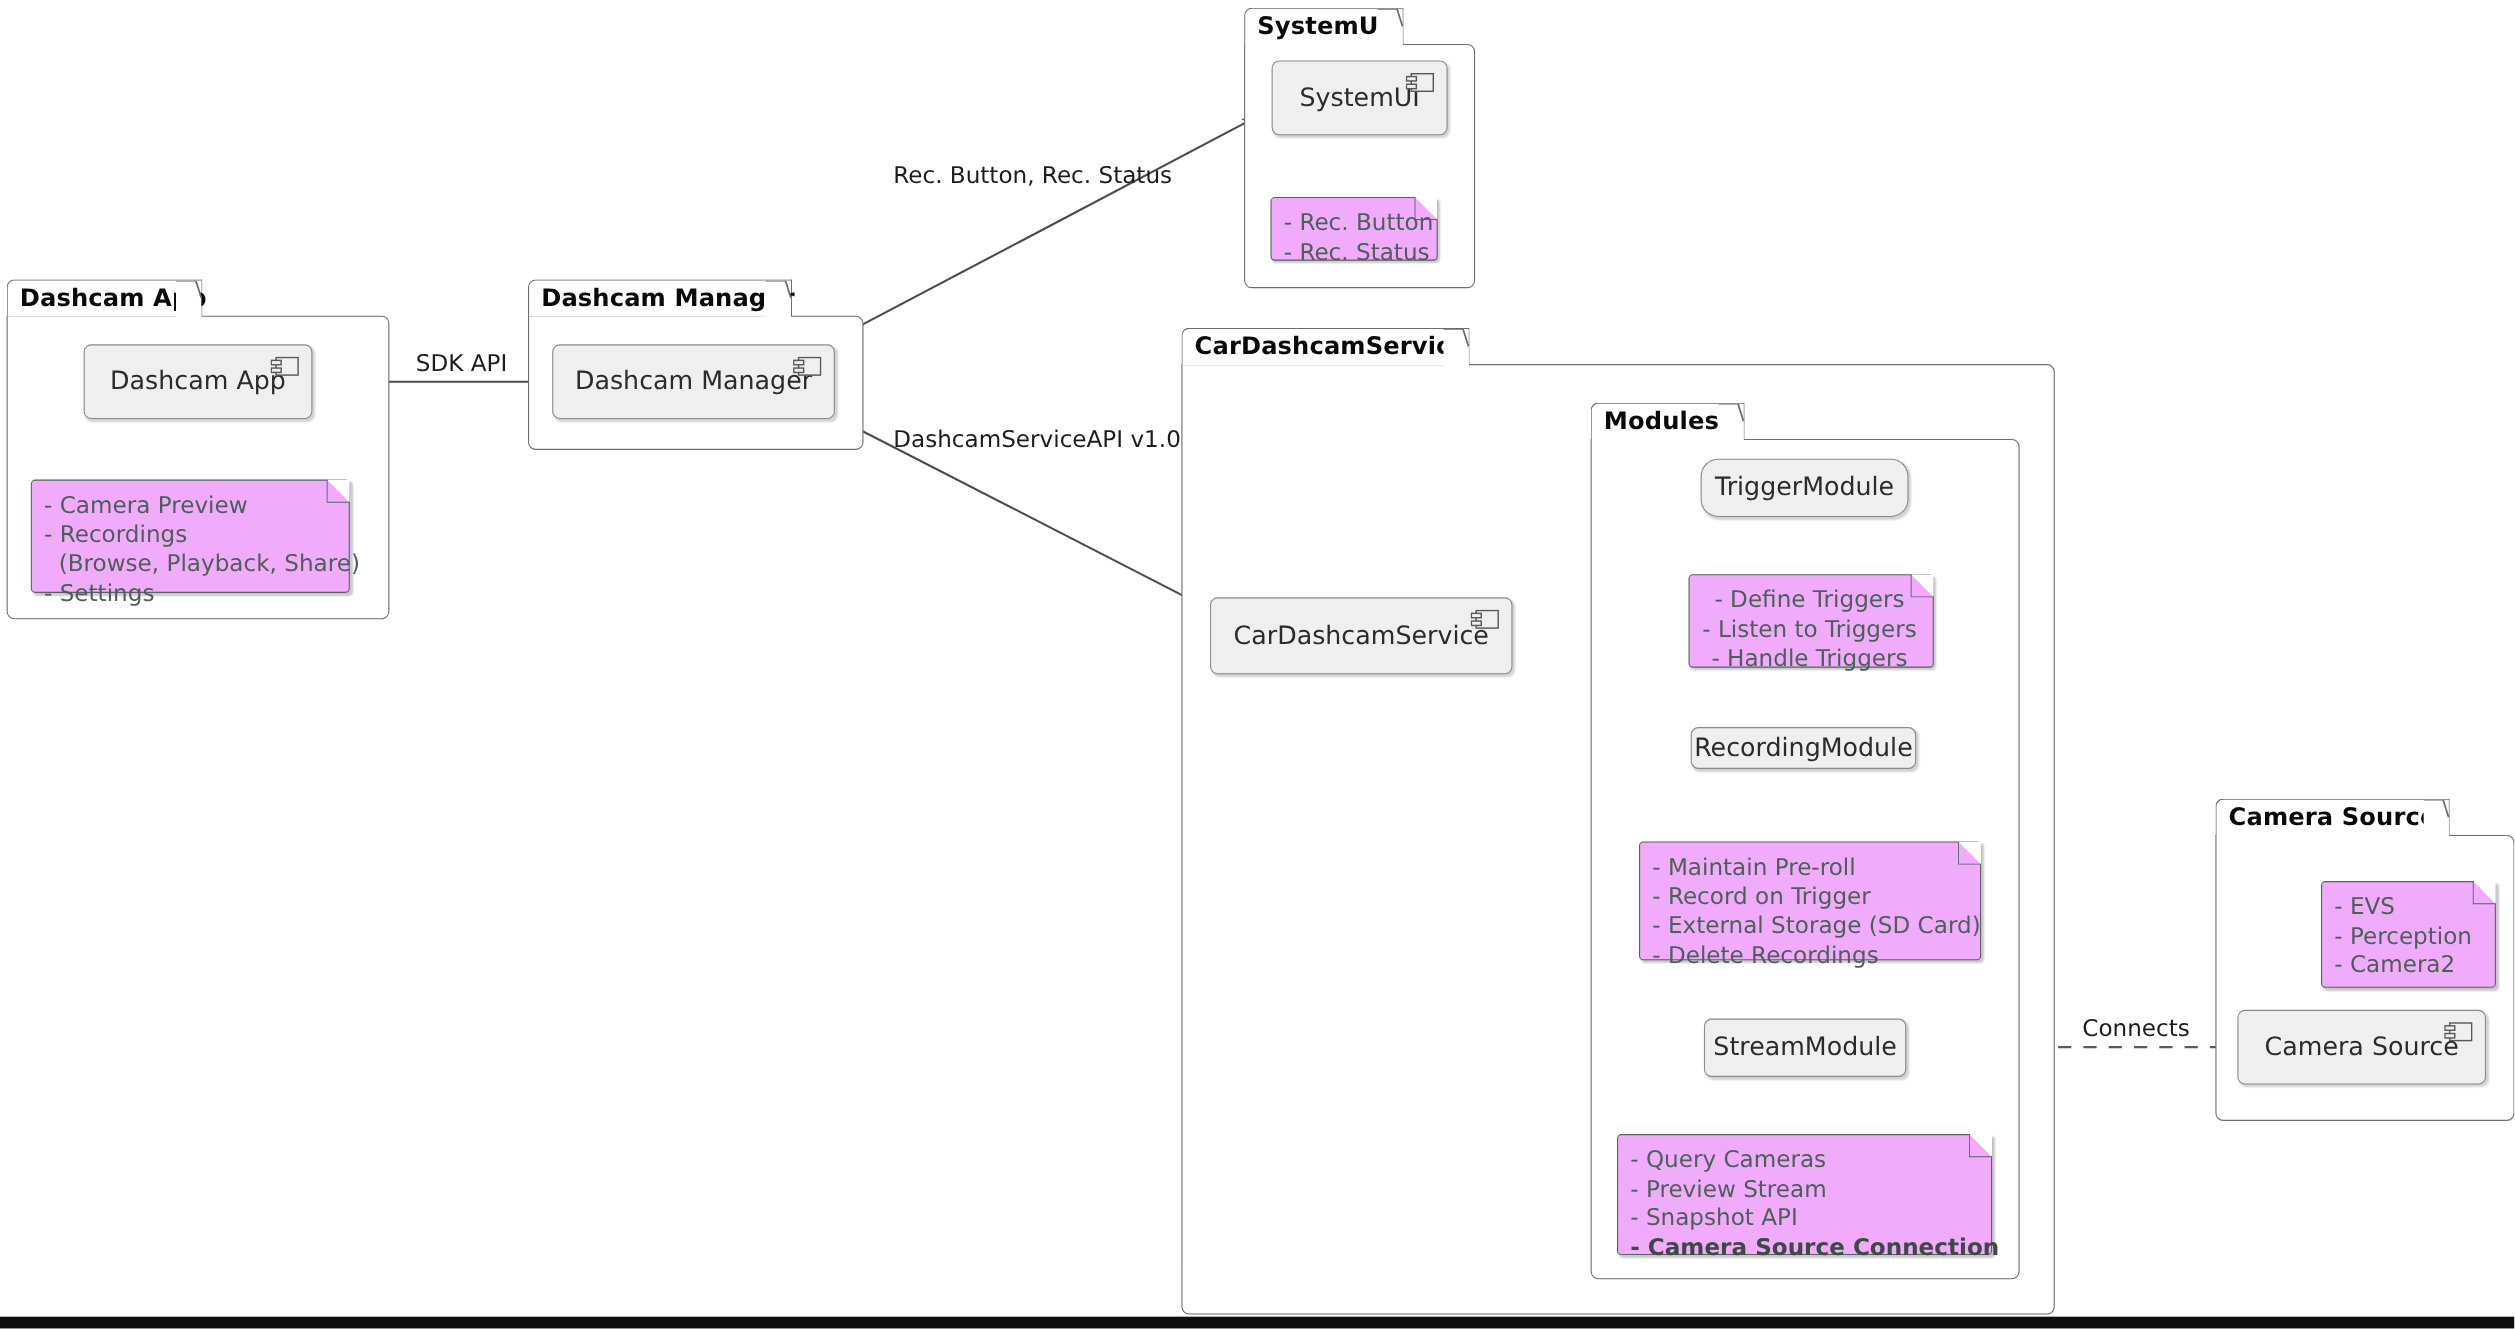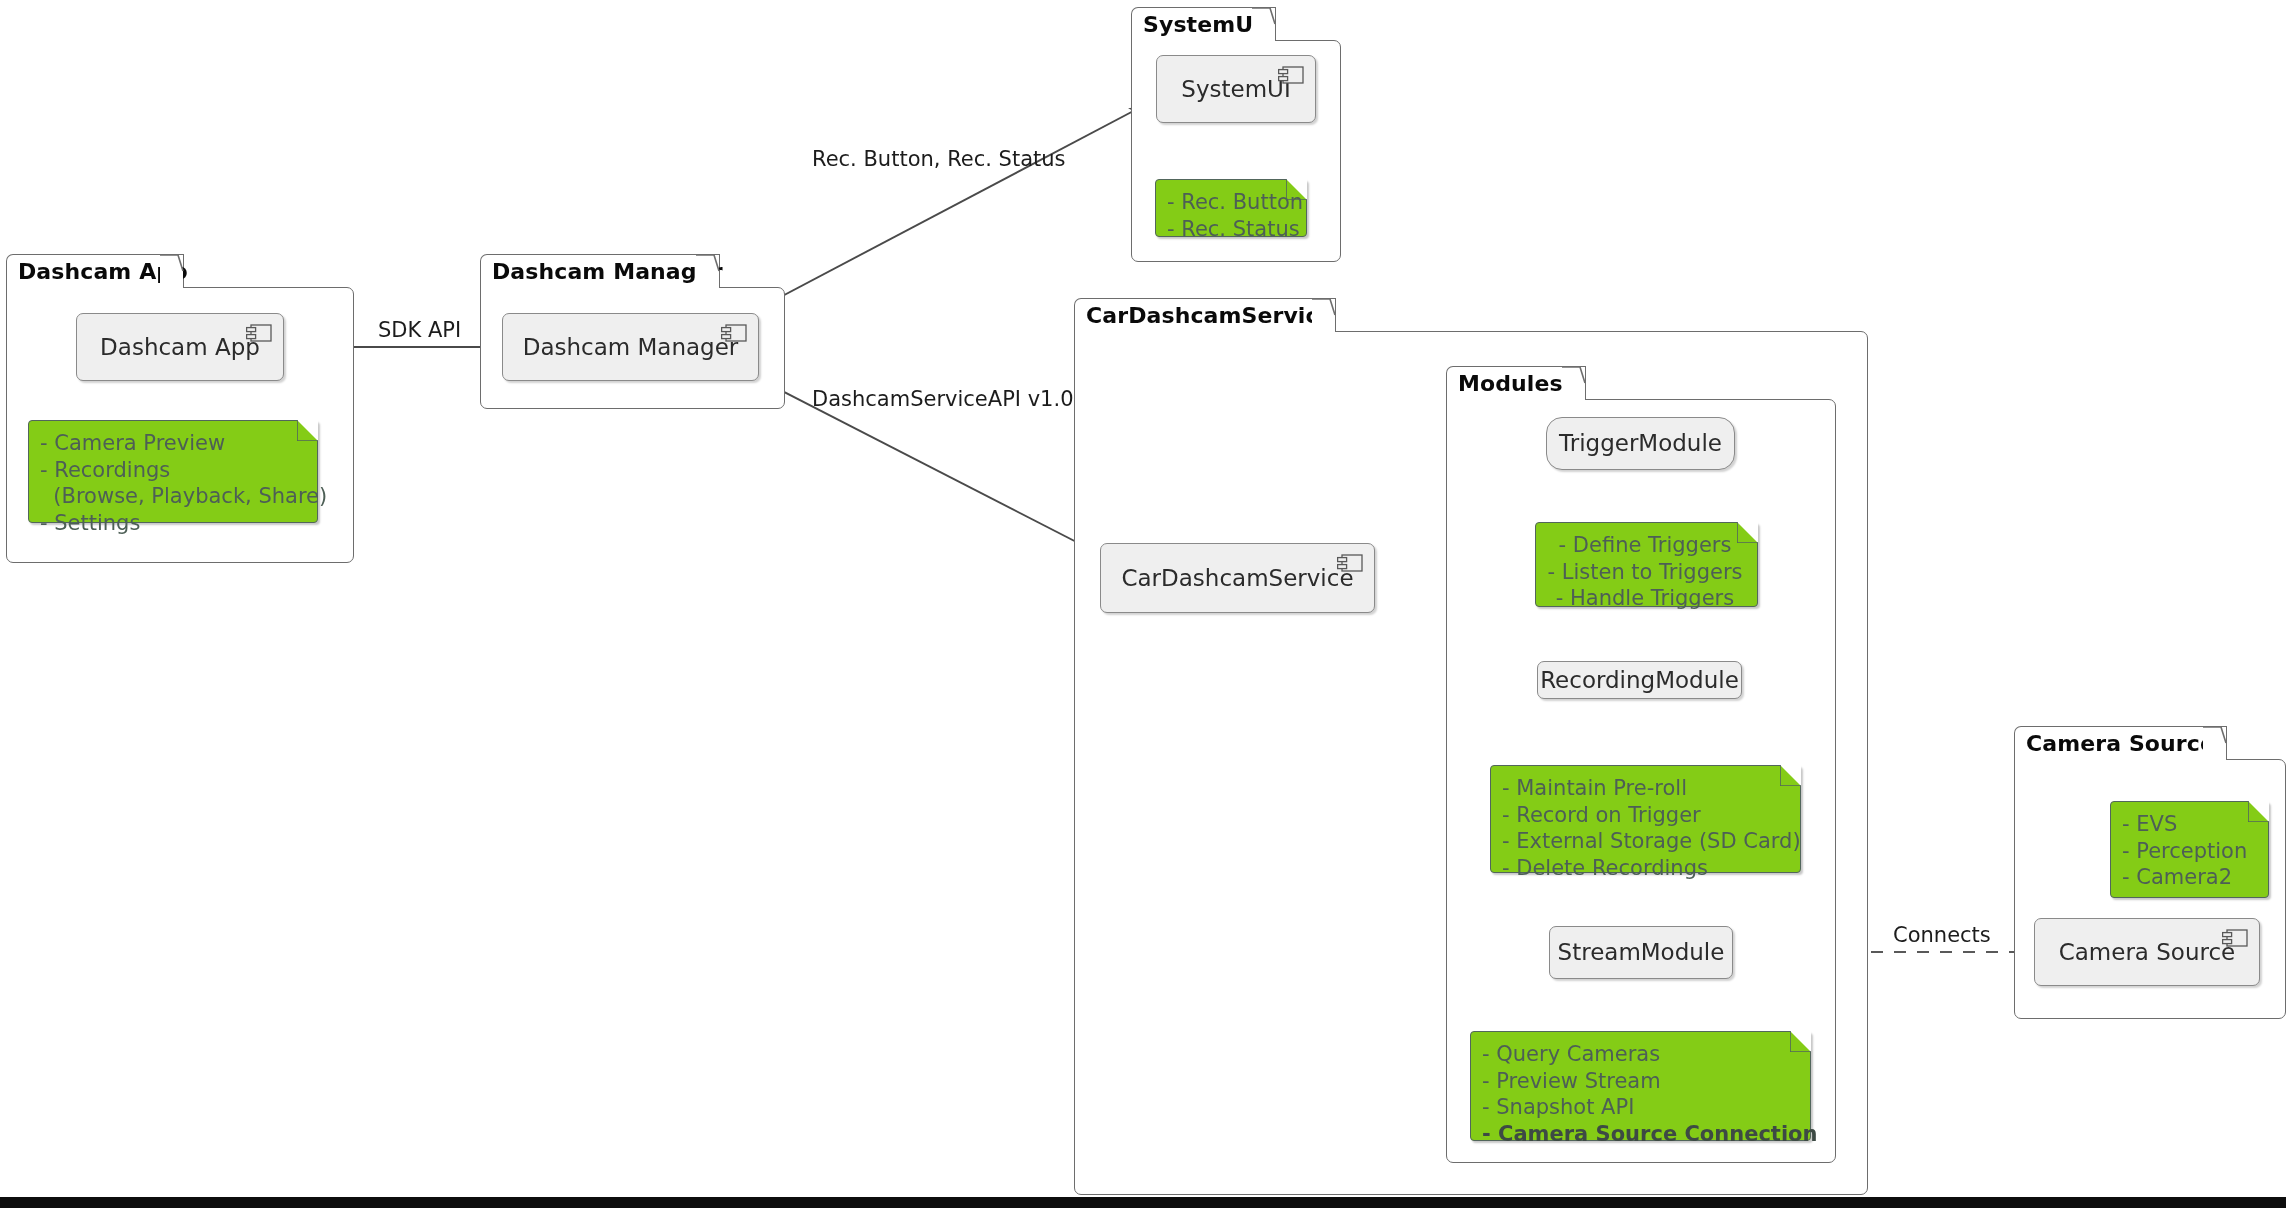--- a/index.html
+++ b/index.html
@@ -93,21 +93,21 @@
     right: 11px;
     top: 10px;
     width: 26px;
     height: 19px;
   }
 
   
   .note {
     position: absolute;
     box-sizing: border-box;
-    background: #84cc16;
+    background: #f0abfc;
     border: 1.6px solid #52665c;
     border-radius: 4px;
     box-shadow: 2px 2px 2px rgba(0,0,0,0.22);
     z-index: 4;
     padding: 9px 14px 10px 11px;
   }
   .note-fold {
     position: absolute;
     right: -1px;
     top: -1px;
@@ -222,21 +222,21 @@
     <span class="comp-label">Dashcam App</span>
     <span class="comp-icon">
       <svg width="26" height="19" viewBox="0 0 26 19">
         <rect x="5" y="1" width="20" height="16" fill="#efefef" stroke="#585858" stroke-width="1.3"></rect>
         <rect x="0.6" y="3.6" width="9" height="4" fill="#efefef" stroke="#585858" stroke-width="1.3"></rect>
         <rect x="0.6" y="10.6" width="9" height="4" fill="#efefef" stroke="#585858" stroke-width="1.3"></rect>
       </svg>
     </span>
   </div>
 
-  <div class="note" style="left:28px; top:420px; width:290px; height:103px;">
+  <div class="note" style="left:28px; top:436px; width:290px; height:103px;">
     <span class="note-fold">
       <svg width="21" height="21" viewBox="0 0 21 21">
         <path d="M0,0 L21,0 L21,21 Z" fill="#ffffff"></path>
         <path d="M0,0 L0,21 L21,21" fill="none" stroke="#52665c" stroke-width="1.6"></path>
         <path d="M21,0 L0,0 L0,21" fill="none" stroke="#52665c" stroke-width="0"></path>
       </svg>
     </span>
     <div class="note-line">- Camera Preview</div>
     <div class="note-line">- Recordings</div>
     <div class="note-line" style="white-space:pre;">  (Browse, Playback, Share)</div>

